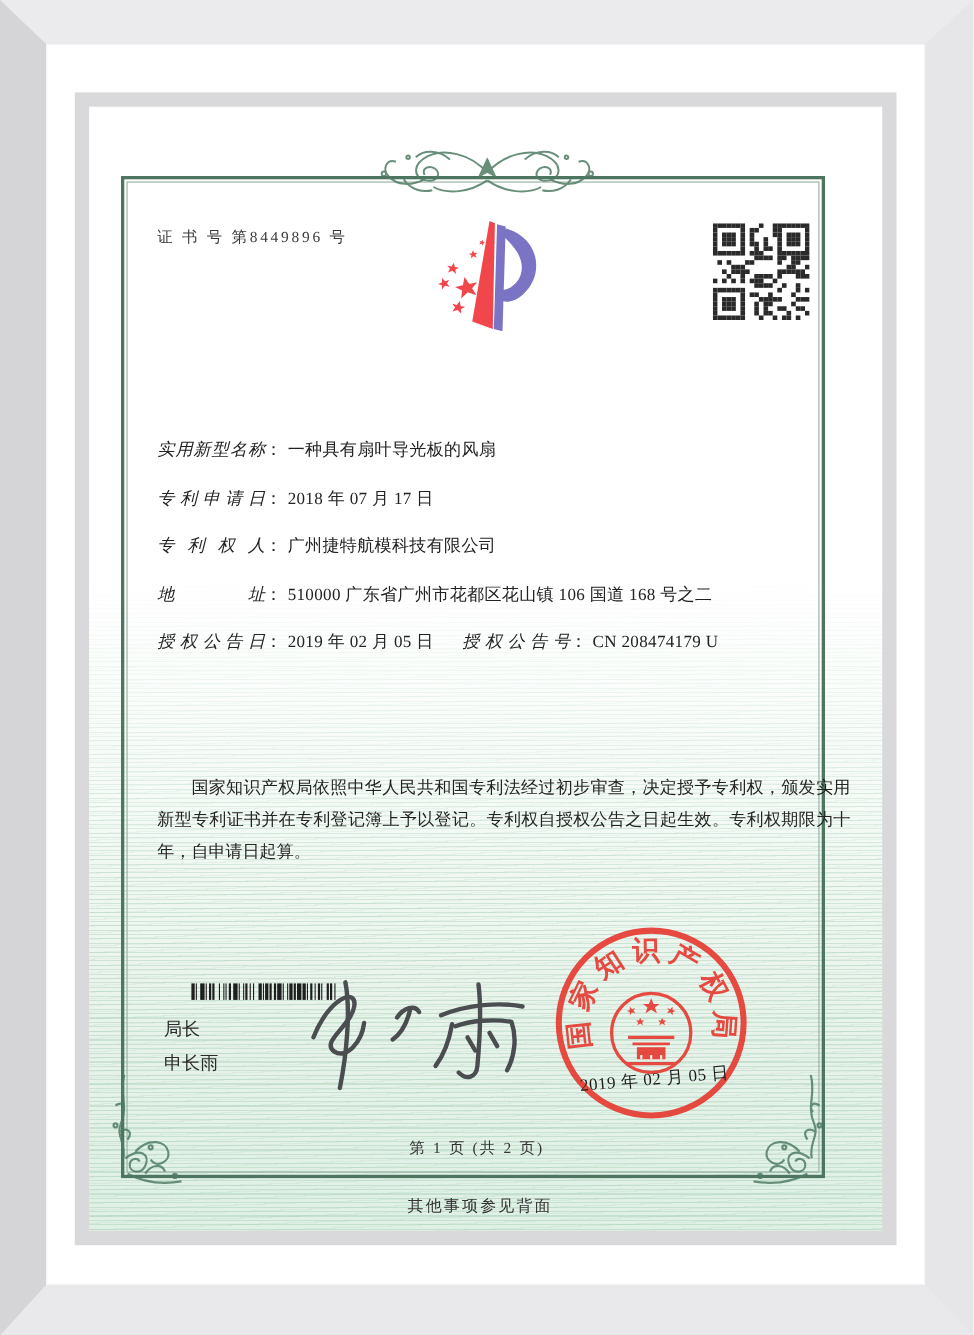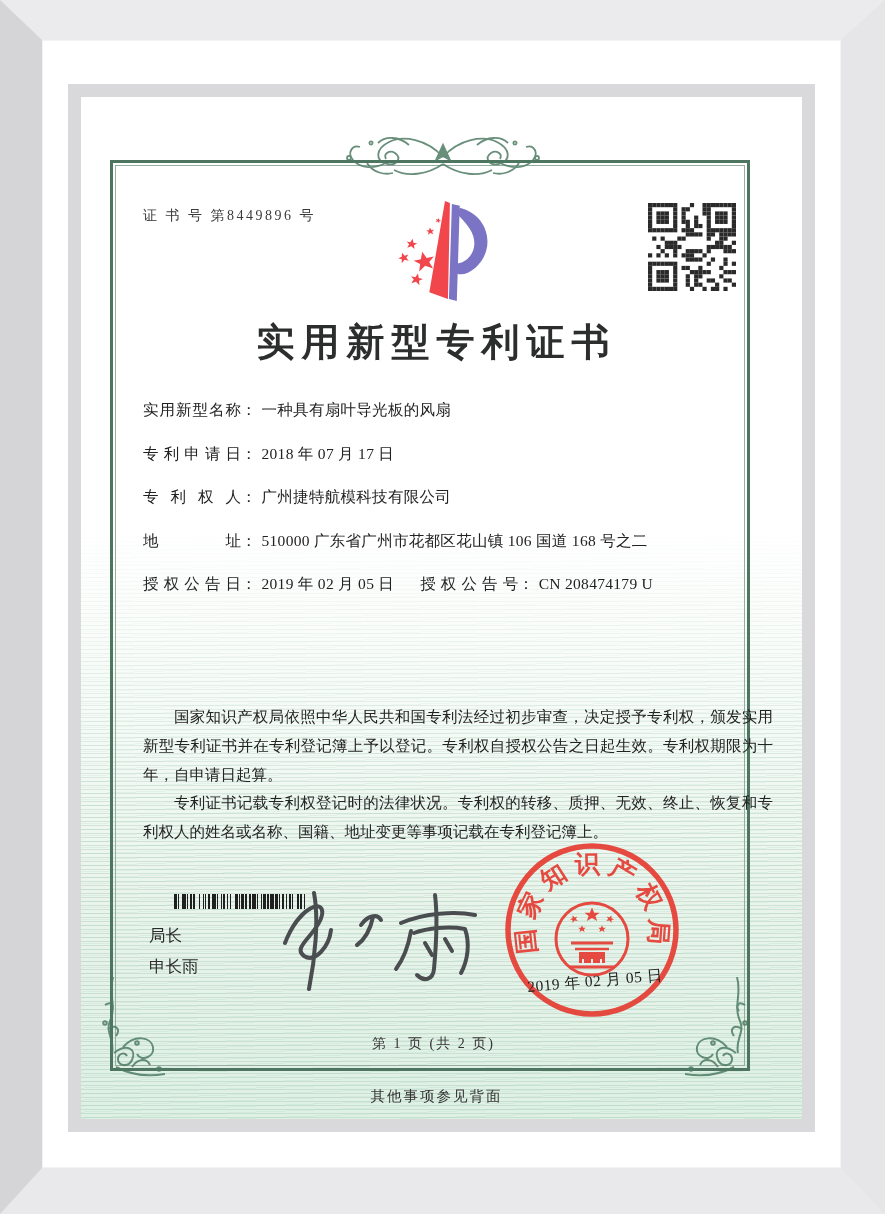--- a/index.html
+++ b/index.html
@@ -27,21 +27,21 @@
   
   .orn{position:absolute;pointer-events:none;}
   
   .cert-no{position:absolute;left:62px;top:110px;font-size:14px;letter-spacing:2.5px;color:#3a3a3a;}
   .logo{position:absolute;left:306px;top:102px;width:118px;height:106px;}
   .qr{position:absolute;left:567px;top:106px;width:88px;height:88px;}
   .title{position:absolute;left:0;right:10px;top:220px;text-align:center;
       font-size:38px;font-weight:700;letter-spacing:7px;color:#2c2e2d;}
   .fields{position:absolute;left:62px;top:301px;display:flex;flex-direction:column;gap:20.5px;
       font-size:15.5px;color:#222;line-height:23px;white-space:nowrap;}
-  .f-label{display:inline-block;width:98px;text-align:justify;text-align-last:justify;vertical-align:top;}
+  .f-label{display:inline-block;width:98px;text-align:justify;text-align-last:justify;vertical-align:top;font-style:italic;}
   .f-colon{display:inline-block;padding-right:5px;}
   .f-value{letter-spacing:.3px;text-align:center;}
   .pair2{margin-left:26px;}
   .paras{position:absolute;left:62px;top:606px;width:630px;font-size:15.5px;line-height:28.8px;
       color:#232323;text-align:justify;}
   .paras p{margin:0;text-indent:2em;}
   .barcode{position:absolute;left:93px;top:797px;height:15px;display:flex;align-items:stretch;}
   .barcode span{display:block;background:#1f1f1f;}
   .barcode i{display:block;background:transparent;}
   .signer{position:absolute;left:68px;top:823px;font-size:16.5px;line-height:31px;color:#2b2b2b;}
@@ -324,21 +324,20 @@
               <rect x="4" y="20" width="1" height="1" fill="#2a2a2a"></rect>
               <rect x="5" y="20" width="1" height="1" fill="#2a2a2a"></rect>
               <rect x="6" y="20" width="1" height="1" fill="#2a2a2a"></rect>
               <rect x="10" y="20" width="1" height="1" fill="#2a2a2a"></rect>
               <rect x="13" y="20" width="1" height="1" fill="#2a2a2a"></rect>
               <rect x="15" y="20" width="1" height="1" fill="#2a2a2a"></rect>
               <rect x="16" y="20" width="1" height="1" fill="#2a2a2a"></rect>
               <rect x="18" y="20" width="1" height="1" fill="#2a2a2a"></rect>
             </svg>
 
-          <div class="title">实用新型专利证书</div>
 
           <div class="fields">
             <div class="field-row">
               <span class="f-label">实用新型名称</span><span class="f-colon">：</span><span class="f-value">一种具有扇叶导光板的风扇</span>
             </div>
             <div class="field-row">
               <span class="f-label">专利申请日</span><span class="f-colon">：</span><span class="f-value">2018 年 07 月 17 日</span>
             </div>
             <div class="field-row">
               <span class="f-label">专利权人</span><span class="f-colon">：</span><span class="f-value">广州捷特航模科技有限公司</span>
@@ -346,21 +345,20 @@
             <div class="field-row">
               <span class="f-label">地址</span><span class="f-colon">：</span><span class="f-value">510000 广东省广州市花都区花山镇 106 国道 168 号之二</span>
             </div>
             <div class="field-row">
               <span class="f-label">授权公告日</span><span class="f-colon">：</span><span class="f-value">2019 年 02 月 05 日</span><span class="pair2"><span class="f-label">授权公告号</span><span class="f-colon">：</span><span class="f-value">CN 208474179 U</span></span>
             </div>
           </div>
 
           <div class="paras">
             <p>国家知识产权局依照中华人民共和国专利法经过初步审查，决定授予专利权，颁发实用新型专利证书并在专利登记簿上予以登记。专利权自授权公告之日起生效。专利权期限为十年，自申请日起算。</p>
-            <p>专利证书记载专利权登记时的法律状况。专利权的转移、质押、无效、终止、恢复和专利权人的姓名或名称、国籍、地址变更等事项记载在专利登记簿上。</p>
           </div>
 
           <div class="barcode" id="barcode">
               <span style="width:2.6px"></span>
               <i style="width:1.3px"></i>
               <span style="width:1.3px"></span>
               <i style="width:2.6px"></i>
               <span style="width:3.9000000000000004px"></span>
               <i style="width:1.3px"></i>
               <span style="width:1.3px"></span>

